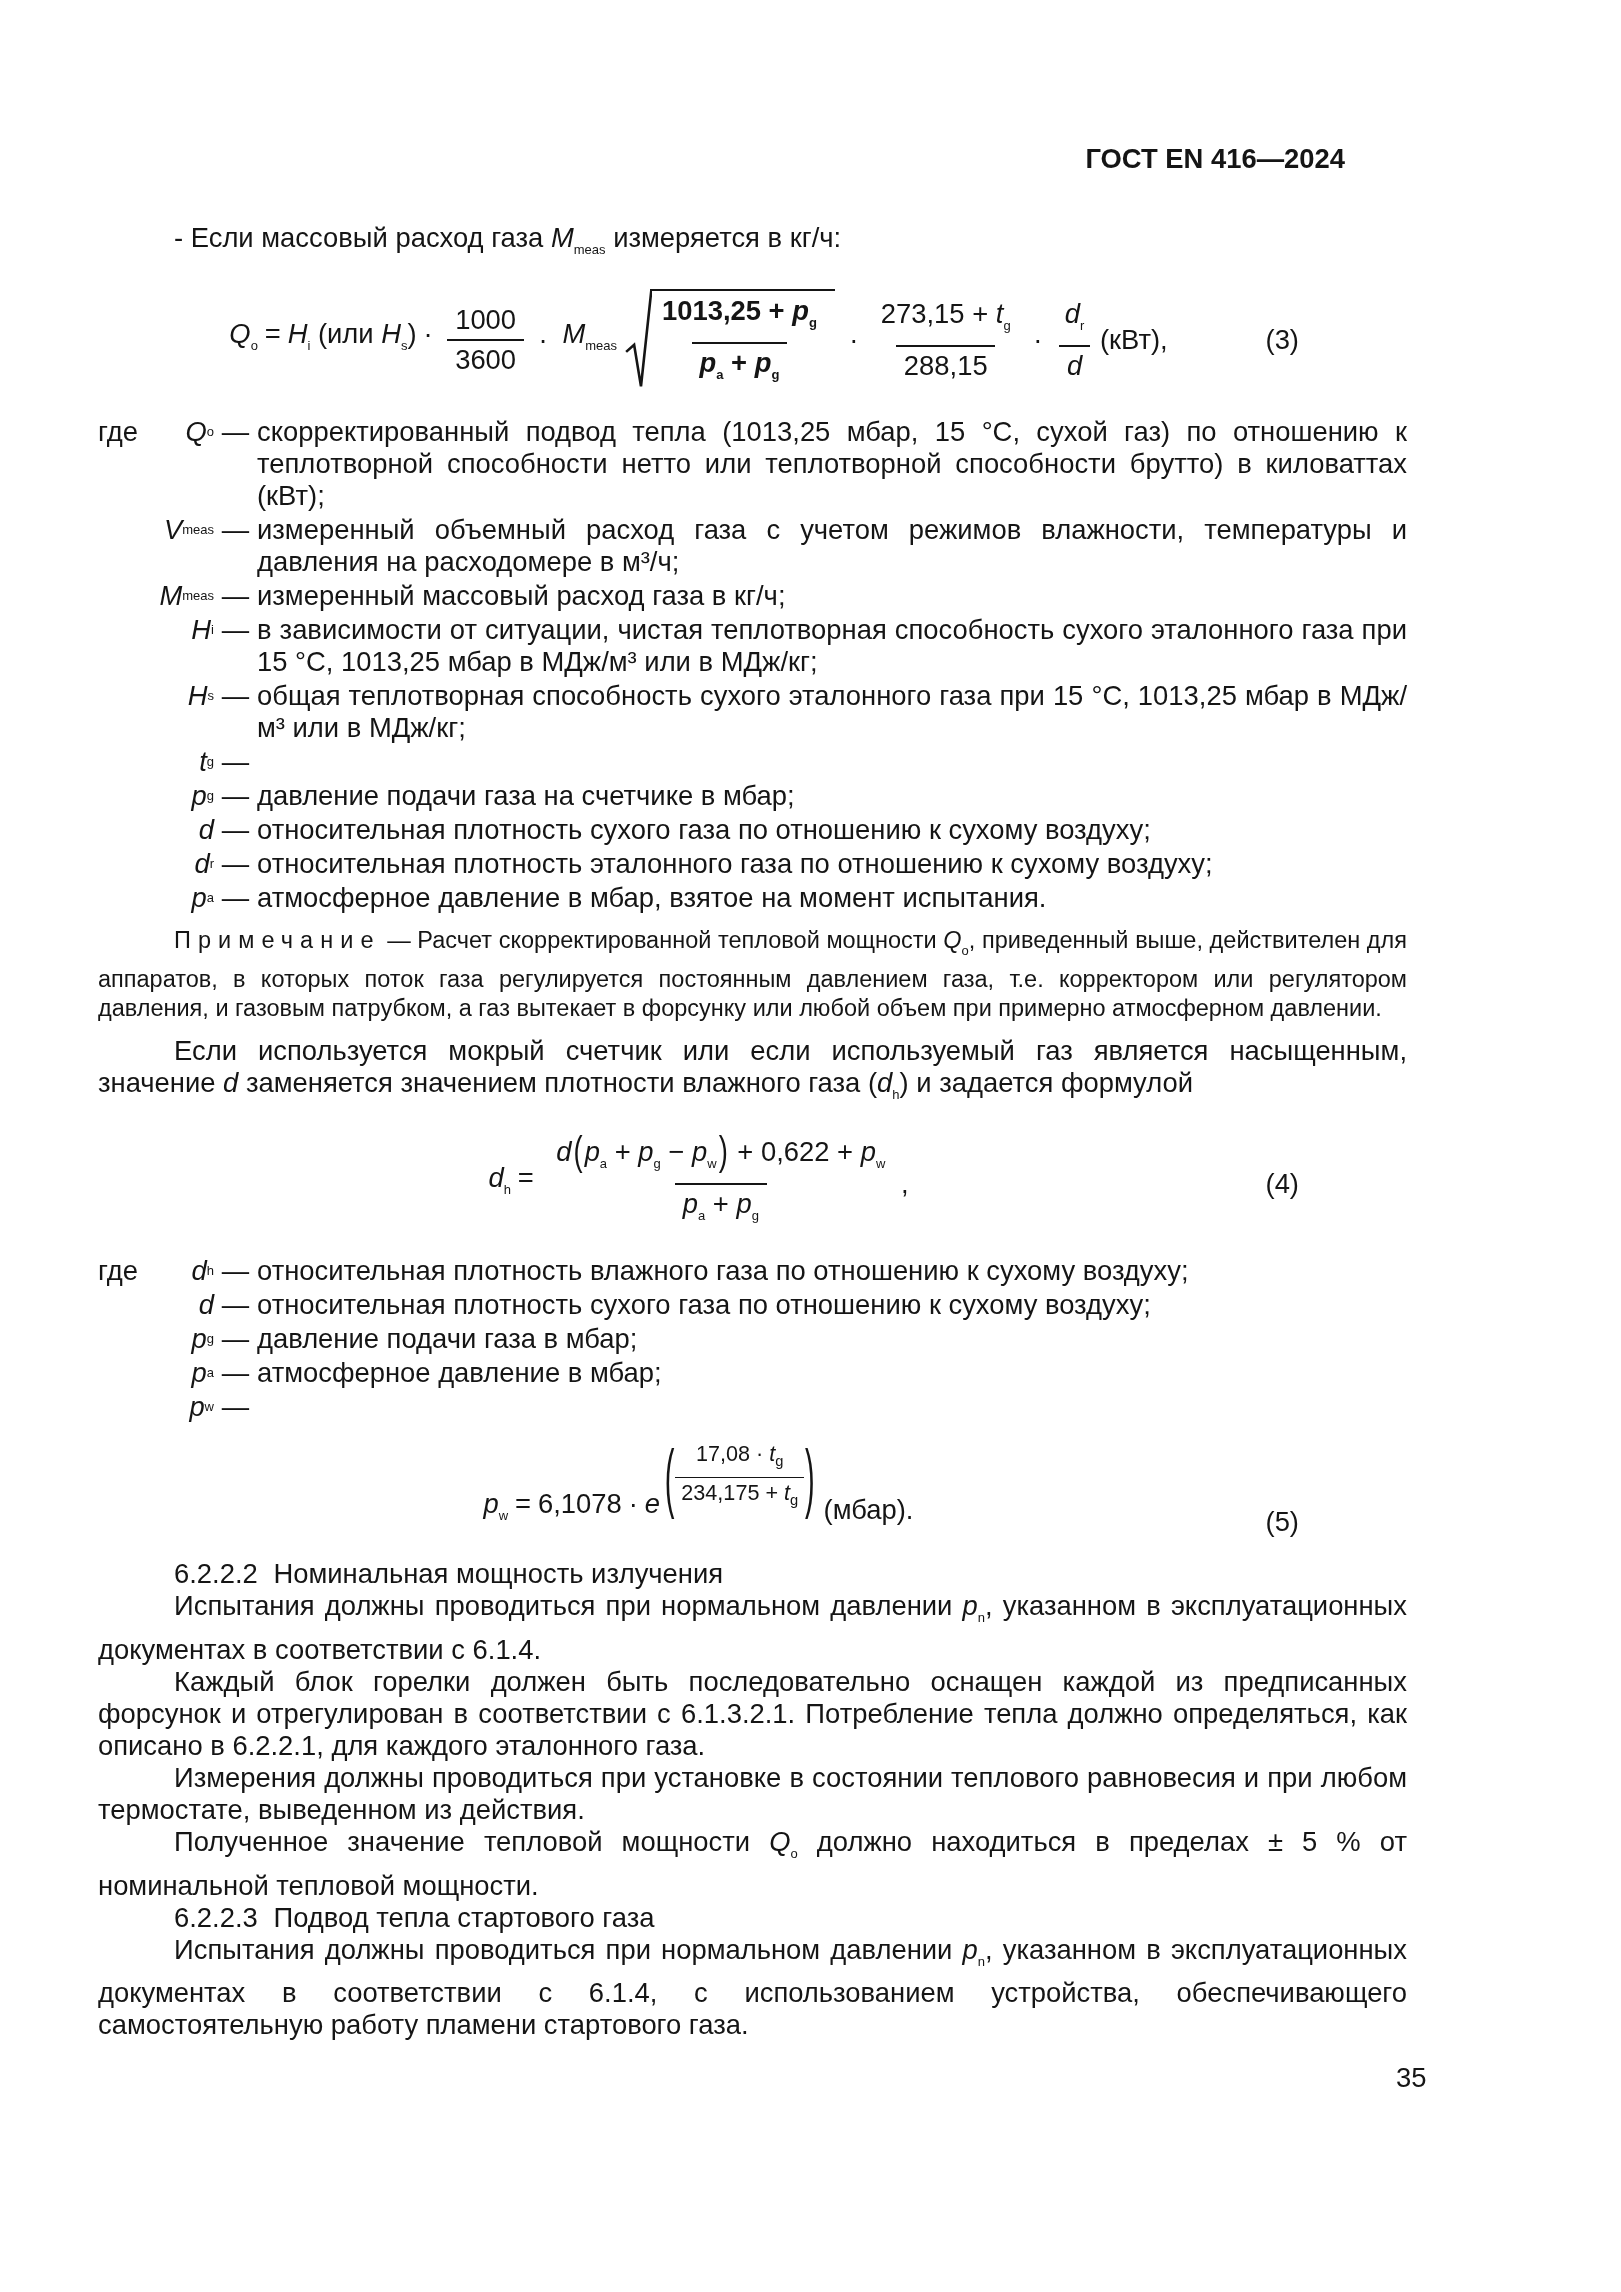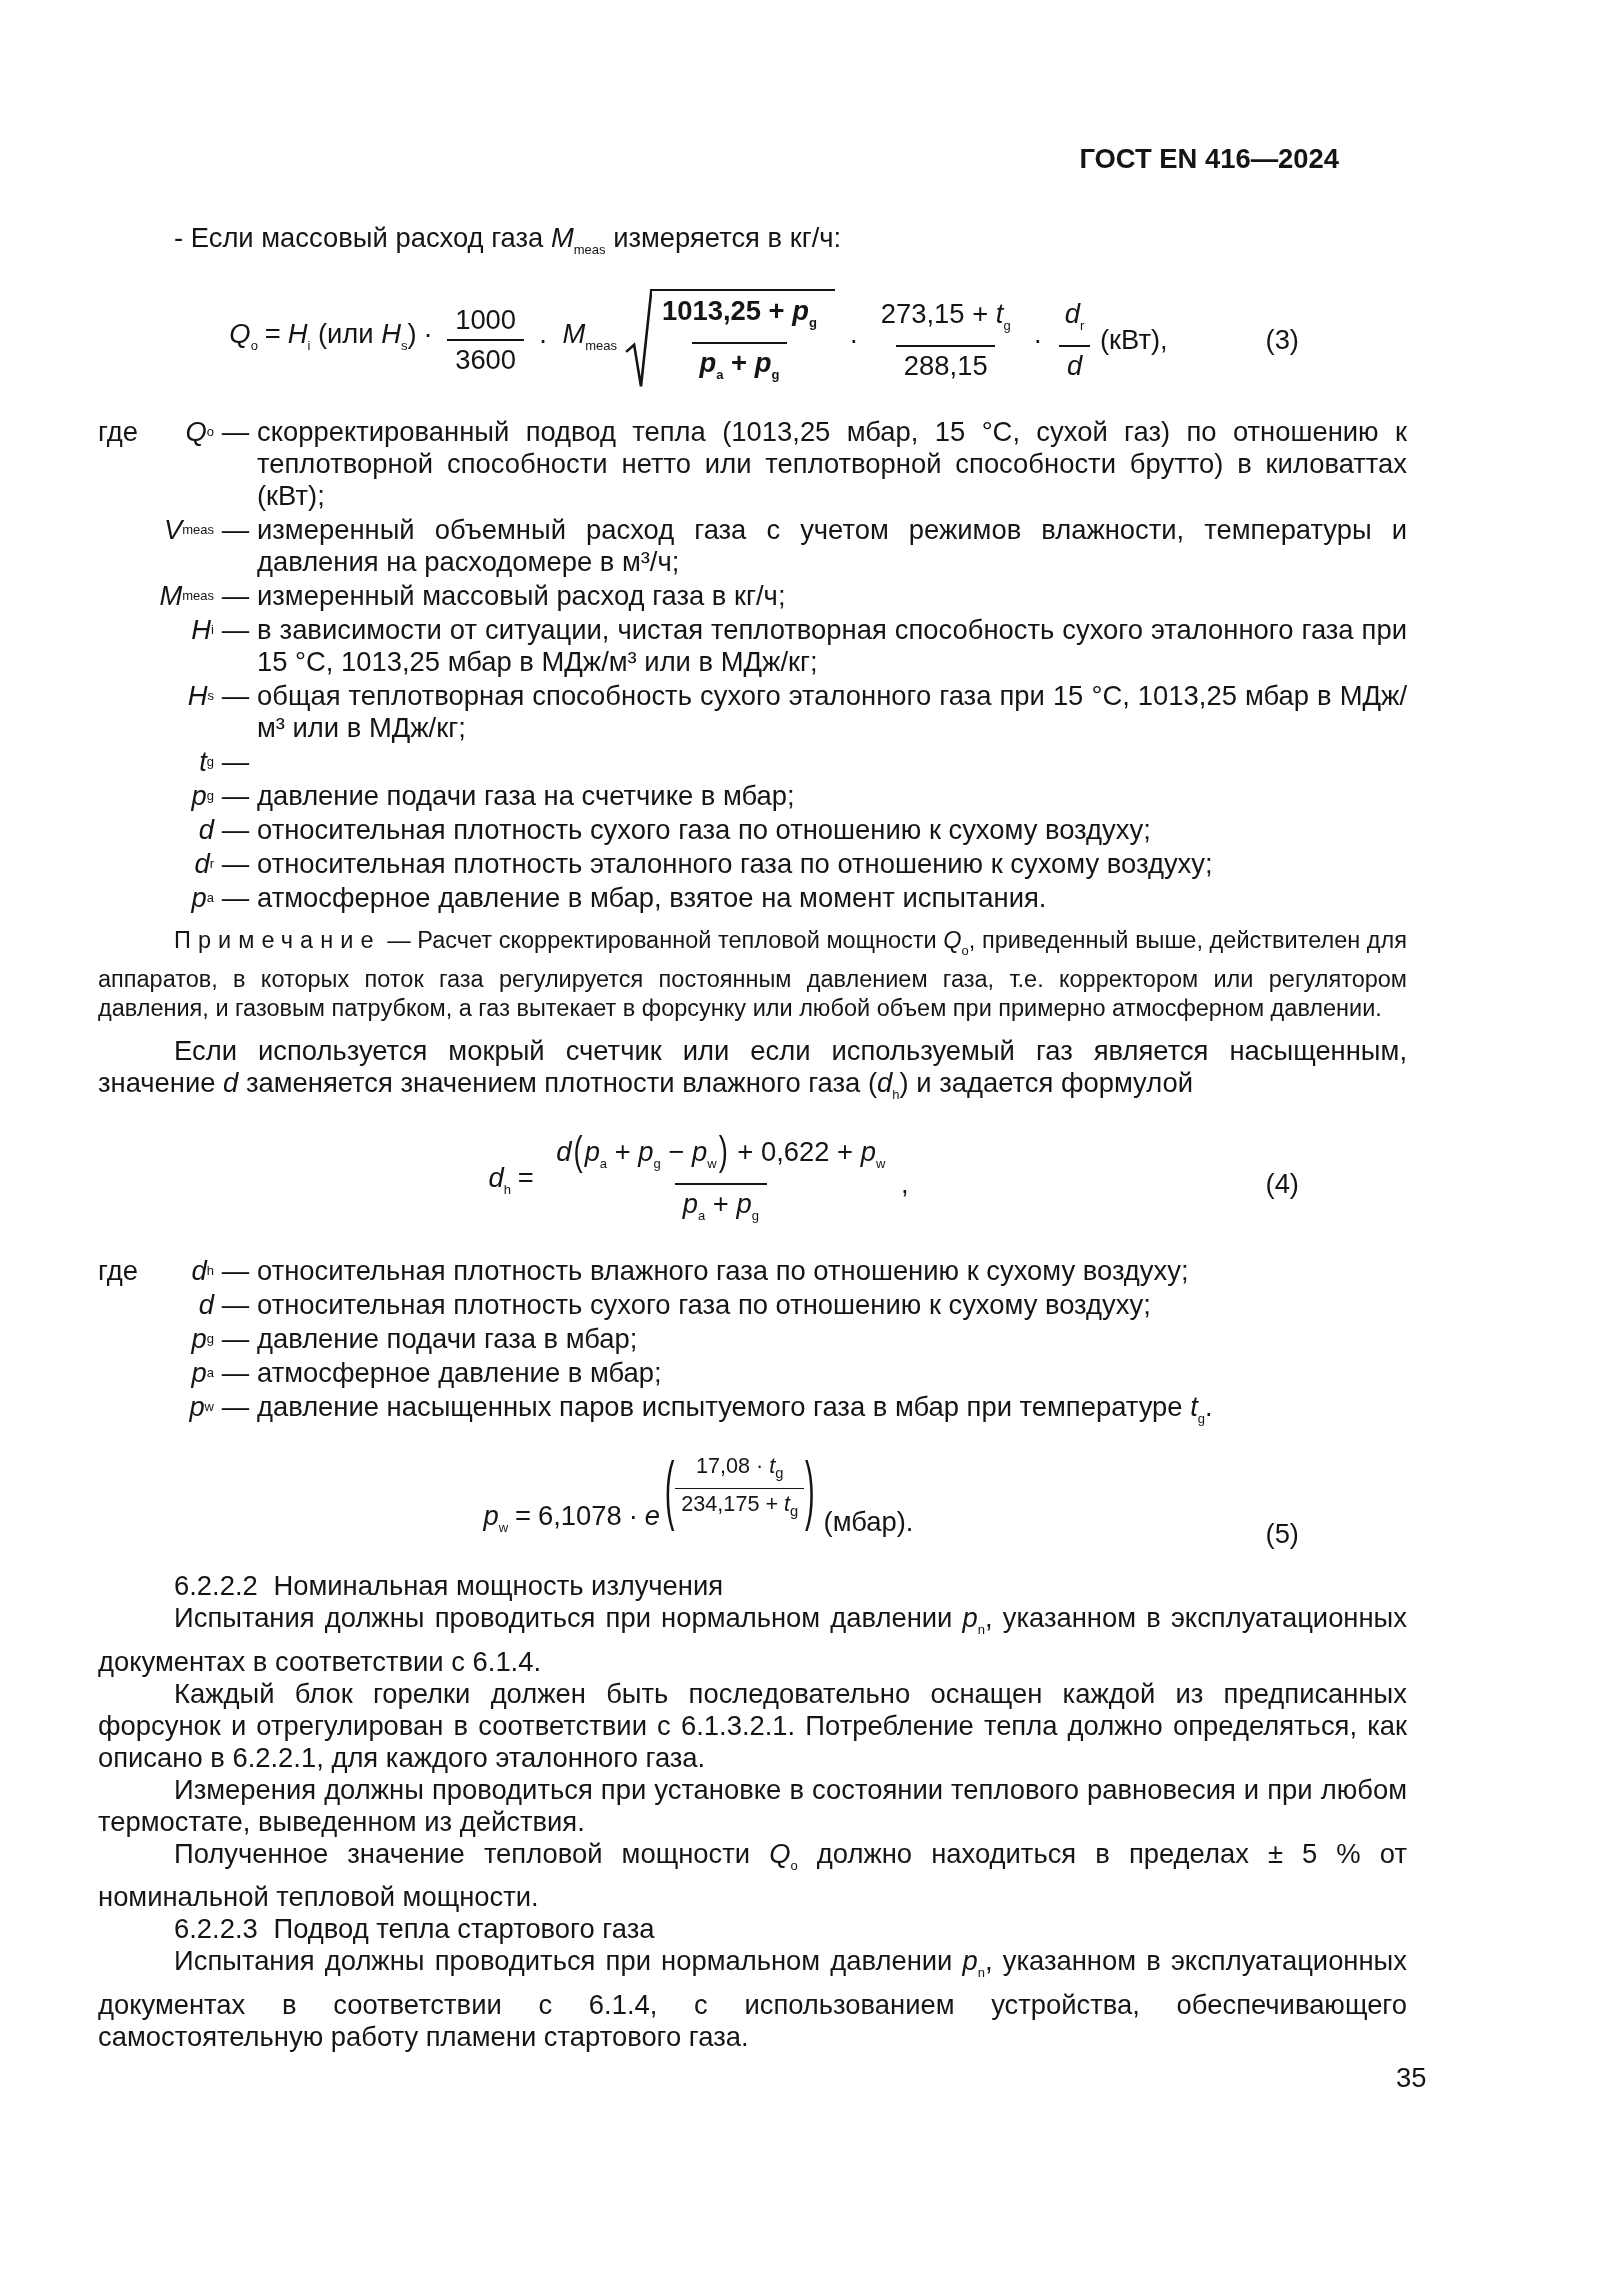--- a/index.html
+++ b/index.html
@@ -2,21 +2,21 @@
 <html><head>
 <meta charset="utf-8">
 <style>
   html,body { margin:0; padding:0; background:#ffffff; }
   .page {
     position:relative; width:1621px; height:2293px; background:#fff;
     font-family:"Liberation Sans","DejaVu Sans",sans-serif; color:#151515;
     overflow:hidden;
   }
   .header {
-    position:absolute; top:143px; left:98px; width:1241px;
+    position:absolute; top:143px; left:104px; width:1241px;
     text-align:right; font-weight:bold; font-size:27.4px;
   }
   .content {
     position:absolute; top:222px; left:98px; width:1309px;
     font-size:27.4px; line-height:32px; text-align:justify;
   }
   .para { margin:0; text-indent:76px; text-align:justify; }
   .v  { font-style:italic; }
   .sb { font-size:13px; vertical-align:-6.9px; font-style:normal; }
   
@@ -236,21 +236,20 @@
           </span>
         <span class="dd">—</span>
         <span class="dx">атмосферное давление в мбар;</span>
       </div>
       <div class="def-row">
         <span class="dt">
             <span class="v">p</span>
             <span class="sb">w</span>
           </span>
         <span class="dd">—</span>
-        <span class="dx"><span>давление насыщенных паров испытуемого газа в мбар при температуре </span><span class="v">t</span><span class="sb">g</span><span>.</span></span>
       </div>
     </div>
 
 
     <div class="formula-row f5">
       <span class="formula">
         <span class="chunk"><span class="v">p</span><span class="sb">w</span><span class="op">=</span><span>6,1078</span><span class="op">·</span><span class="v">e</span></span>
         <span class="expblock">
             <span class="tp">(</span>
             <span class="frac">

